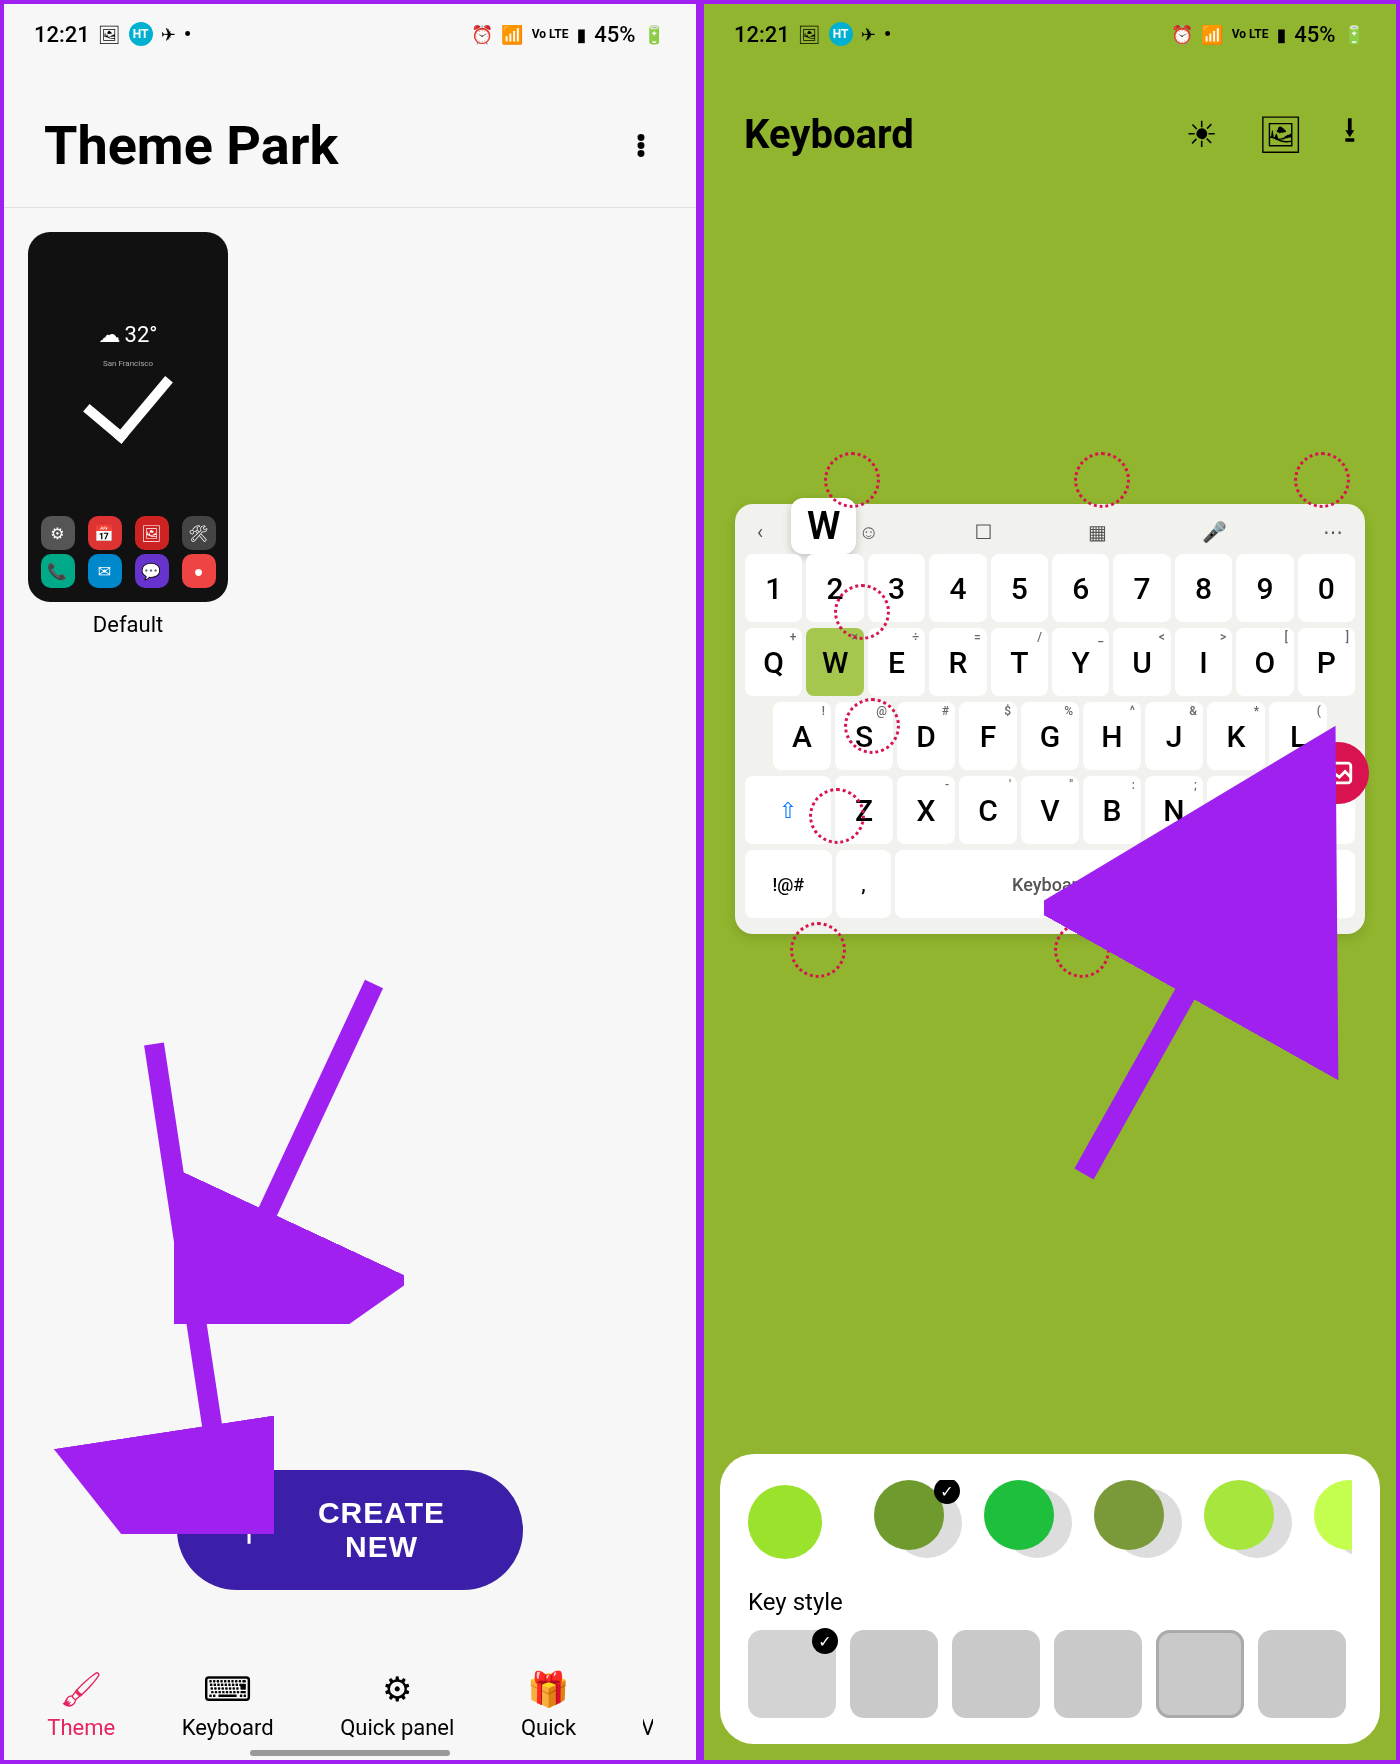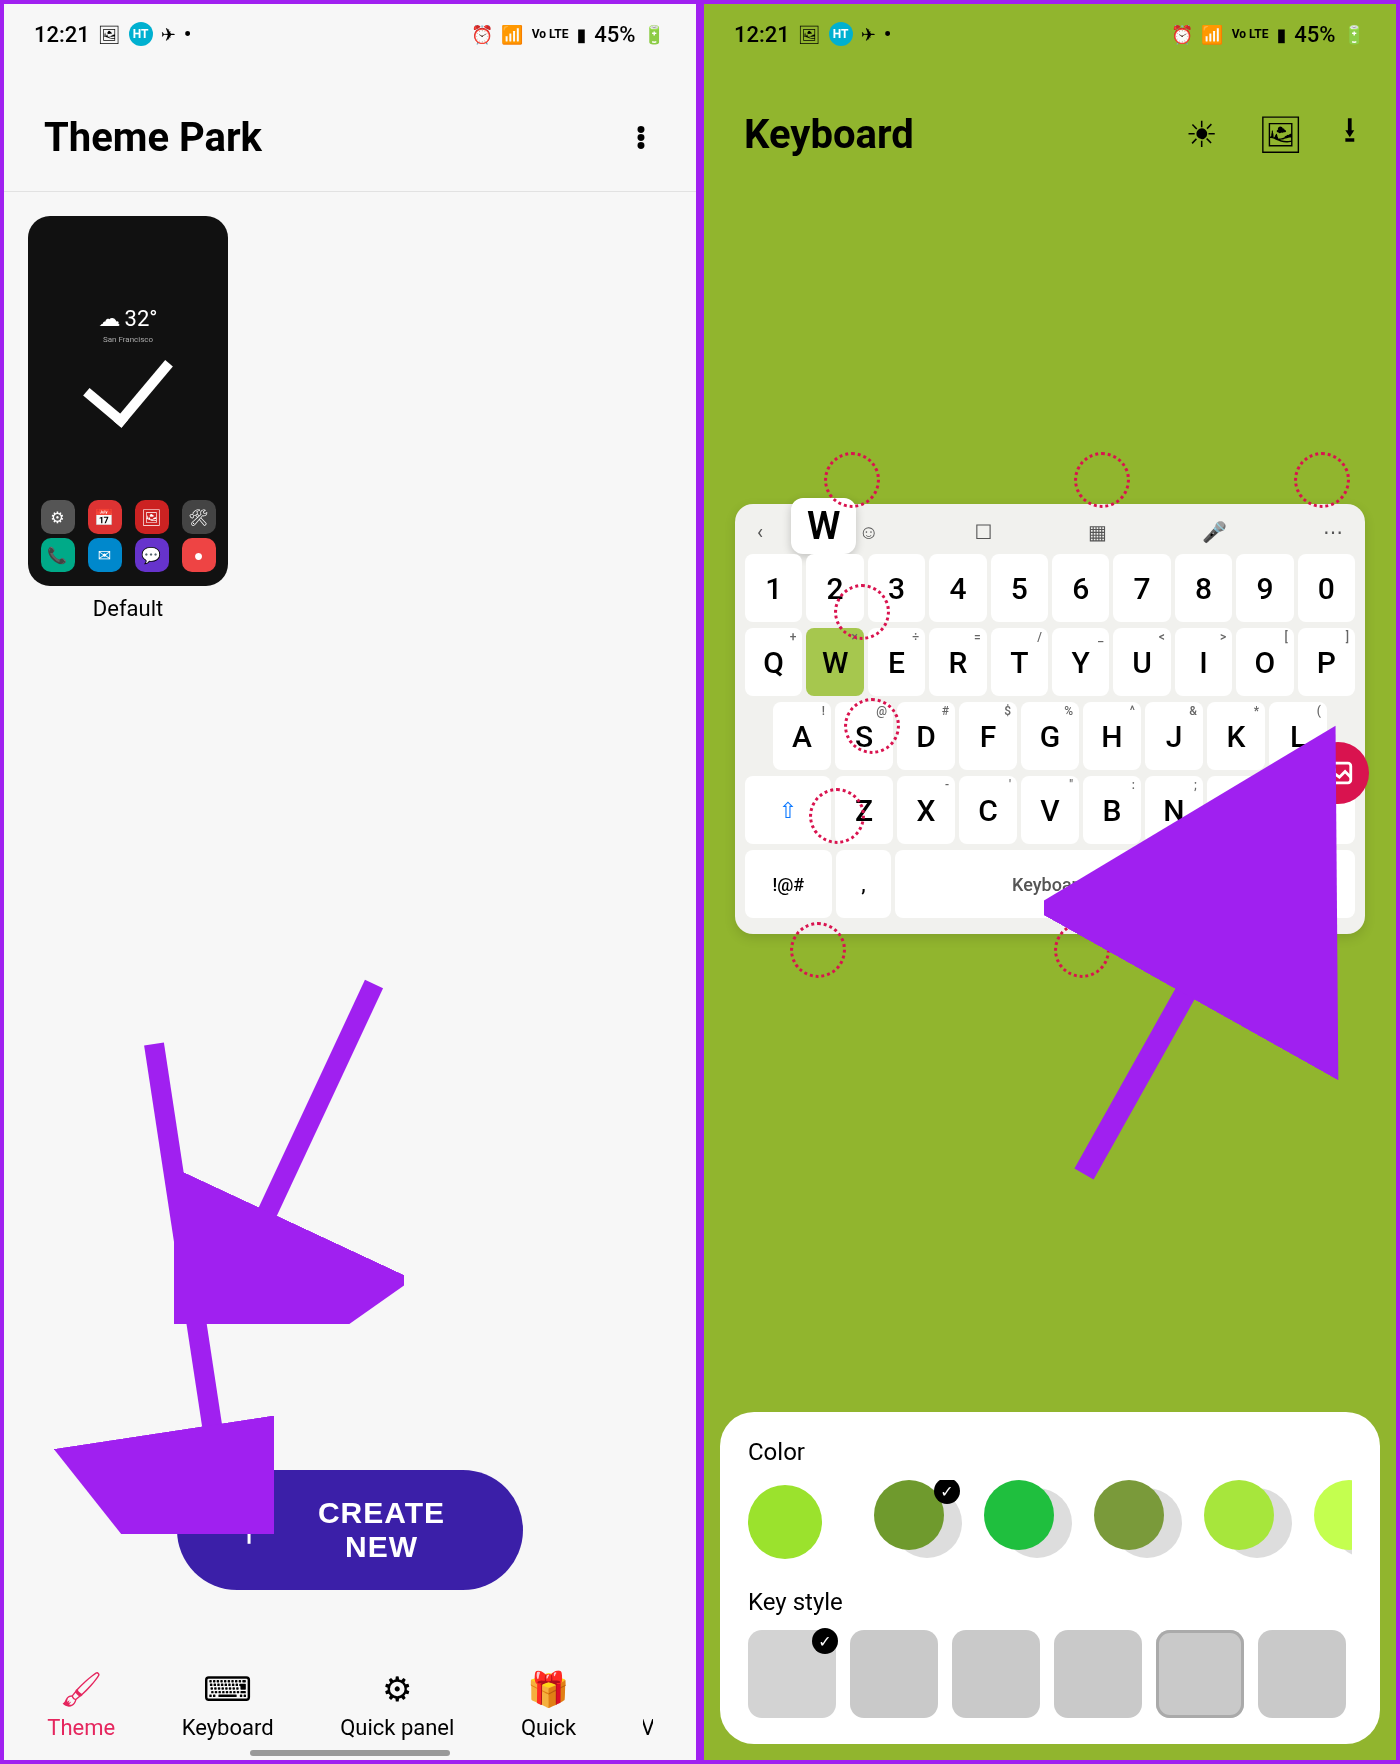--- a/index.html
+++ b/index.html
@@ -38,41 +38,41 @@
     background:#00b0d0; color:white; border-radius:50%;
     width:24px; height:24px; display:flex; align-items:center; justify-content:center;
     font-size:12px; font-weight:bold;
   }
 
   
   .header-left {
     padding: 50px 40px 30px;
     display:flex; justify-content:space-between; align-items:center;
   }
-  .header-title { font-size: 40px; font-weight: 700; }
+  .header-title { font-size: 54px; font-weight: 700; }
   .more-dots { font-size: 30px; font-weight: bold; width:30px; text-align:center; letter-spacing:0; line-height:8px; }
   .more-dots span { display:block; }
 
   
   .hr { height:1px; background:#e2e2e2; }
   .theme-thumb {
     margin: 24px 0 0 24px;
     width: 200px;
     display:flex; flex-direction:column; align-items:center;
     gap:10px;
   }
   .thumb-box {
     width: 200px; height: 370px;
     background: #111; border-radius: 22px;
     position:relative; overflow:hidden;
     display:flex; flex-direction:column; align-items:center; justify-content:flex-start;
     padding-top:90px;
   }
   .thumb-weather { color:#fff; font-size:22px; display:flex; align-items:center; gap:4px;}
-  .thumb-sub { color:#aaa; font-size:8px; margin-top:4px;}
+  .thumb-sub { color:#aaa; font-size:8px; margin-top:12px;}
   .thumb-check {
     position:absolute; top:140px; left:60px;
     width:80px; height:50px;
     border-left: 10px solid white;
     border-bottom: 10px solid white;
     transform: rotate(-50deg);
   }
   .thumb-apps {
     position:absolute; bottom:14px; width:100%;
     display:flex; flex-wrap:wrap; justify-content:space-around;
@@ -398,21 +398,20 @@
   <svg class="arrow-svg" style="top:700px; left:340px;" width="310" height="500">
     <defs>
         <marker id="ah3" markerWidth="16" markerHeight="16" refX="12" refY="8" orient="auto">
           <path d="M0,0 L14,8 L0,16 Z" fill="#a020f0"></path>
         </marker>
       </defs>
     <line x1="40" y1="470" x2="270" y2="60" stroke="#a020f0" stroke-width="22" marker-end="url(#ah3)"></line>
   </svg>
 
   <div class="bottom-card">
-    <div class="section-label">Color</div>
     <div class="color-row" id="color-row">
         <div class="color-swatch" style="background: rgb(155, 226, 45);"></div>
         <div class="divider-v"></div>
         <div class="swatch-shadow">
           <div class="back"></div>
           <div class="front" style="background: rgb(111, 154, 45);"></div>
           <div class="check-badge">✓</div>
         </div>
         <div class="swatch-shadow">
           <div class="back"></div>

